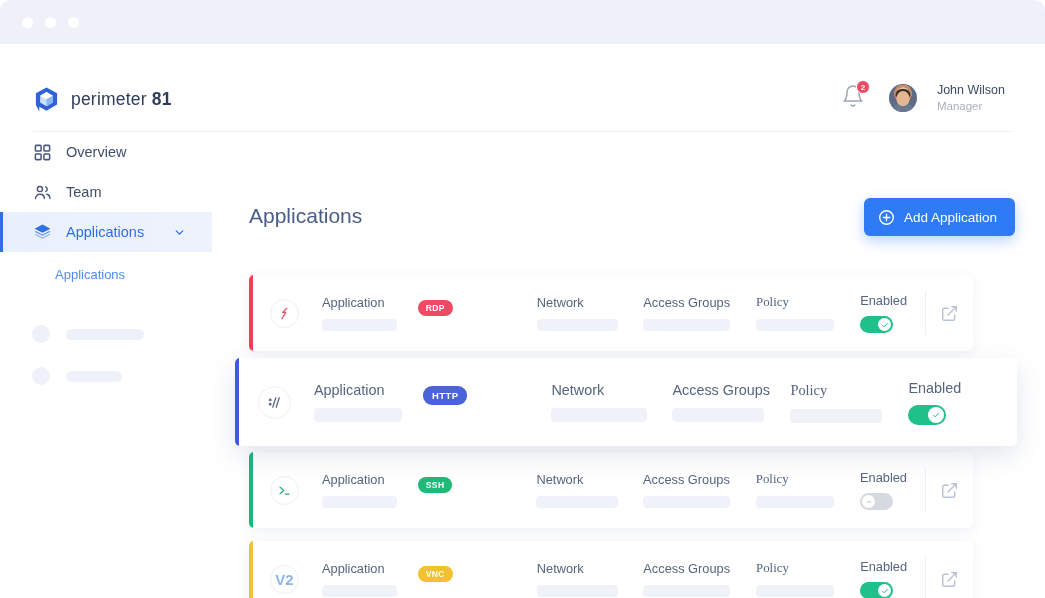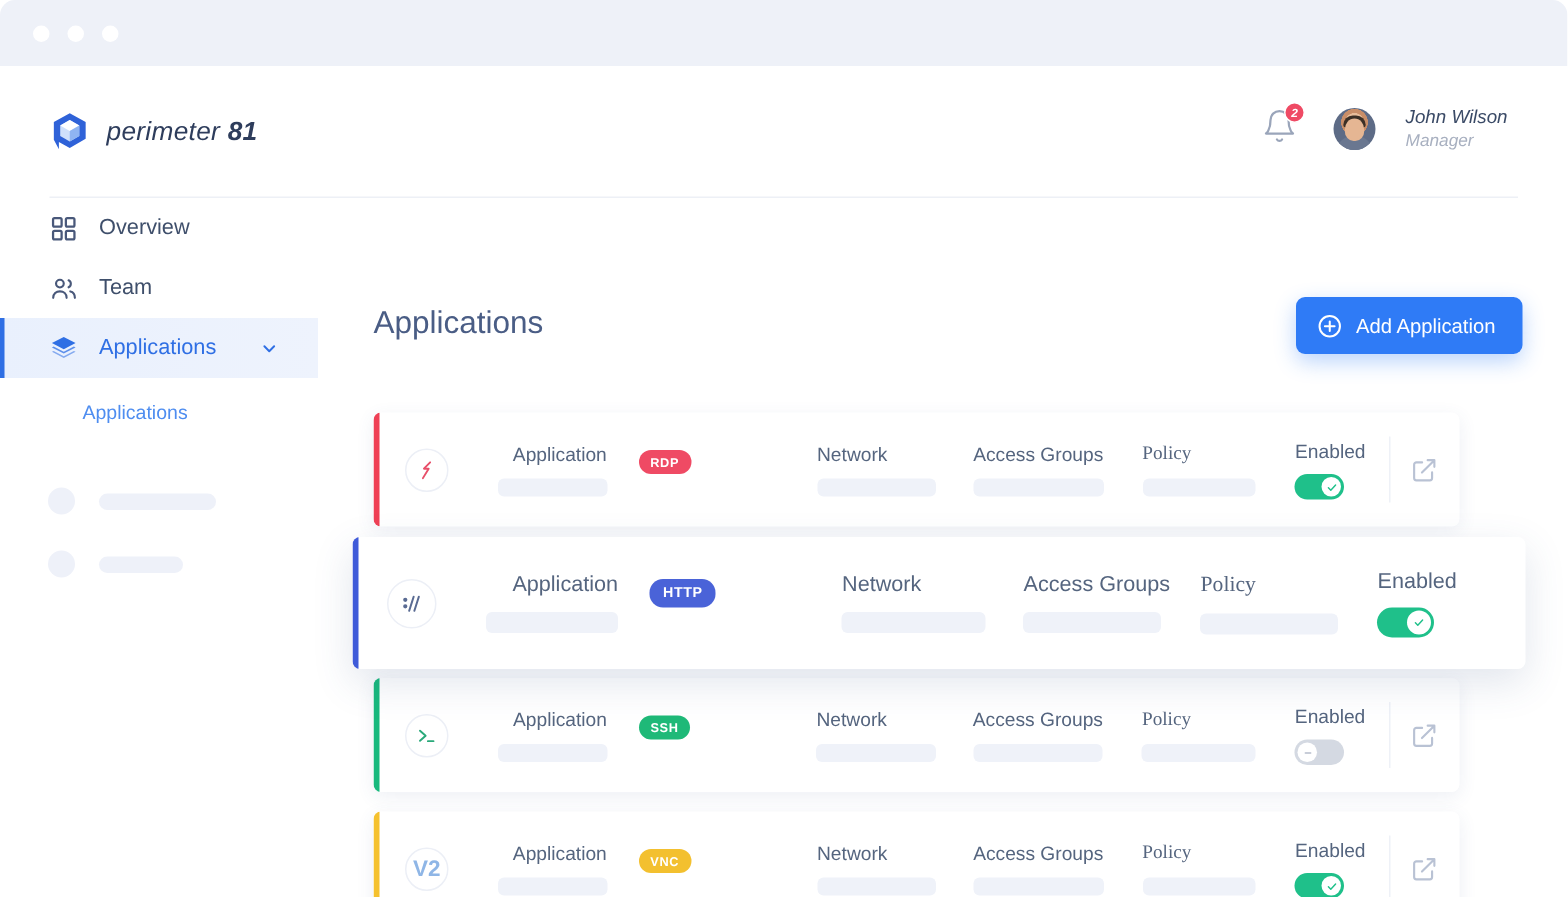--- a/index.html
+++ b/index.html
@@ -25,22 +25,22 @@
   .dots { position: absolute; left: 22px; top: 17px; display: flex; gap: 12px; }
   .dot { width: 11px; height: 11px; border-radius: 50%; background: #ffffff; }
   
   .app {
     position: absolute; left: 0; top: 44px;
     width: 1045px; height: 554px;
     background: #ffffff;
   }
   
   .topbar {
-    position: absolute; left: 0; top: 0;
-    width: 1037px; height: 87px; font-style: italic;
+    position: absolute; left: 0; top: 12px;
+    width: 1037px; height: 87px;
   }
   .brand {
     position: absolute; left: 33px; top: 30px;
     display: flex; align-items: center; gap: 11px;
   }
   .brand-mark { width: 27px; height: 27px; display: block; }
   .brand-text {
     font-size: 17.5px; color: #2e3d5c; letter-spacing: .2px;
   }
   .brand-text .num { font-weight: 700; }
@@ -164,21 +164,21 @@
   }
   .row.hovered .row-icon { width: 33px; height: 33px; margin-left: 23px; }
   .cell { position: relative; }
   .cell-label { font-size: 12.8px; color: #55657f; white-space: nowrap; }
   .row.hovered .cell-label { font-size: 14.4px; }
   .cell-skel {
     margin-top: 9px; height: 12px; border-radius: 4px;
     background: #eff2f9;
   }
   .row.hovered .cell-skel { height: 14px; margin-top: 10px; }
-  .c-app   { margin-left: 33px; width: 88px; text-align: right; }
+  .c-app   { margin-left: 23px; width: 88px; }
   .c-net   { margin-left: 84px; width: 96px; }
   .c-acc   { margin-left: 25px; width: 92px; }
   .c-pol   { margin-left: 26px; width: 92px; font-family: Liberation Serif, serif; }
   .c-ena   { margin-left: 26px; width: 76px; }
   .proto {
     margin-left: 21px; flex: none;
     border-radius: 9px; color: #fff;
     font-size: 8.5px; font-weight: 700; letter-spacing: .4px;
     padding: 4px 8px 3px; line-height: 1;
     align-self: flex-start; margin-top: 25px;

